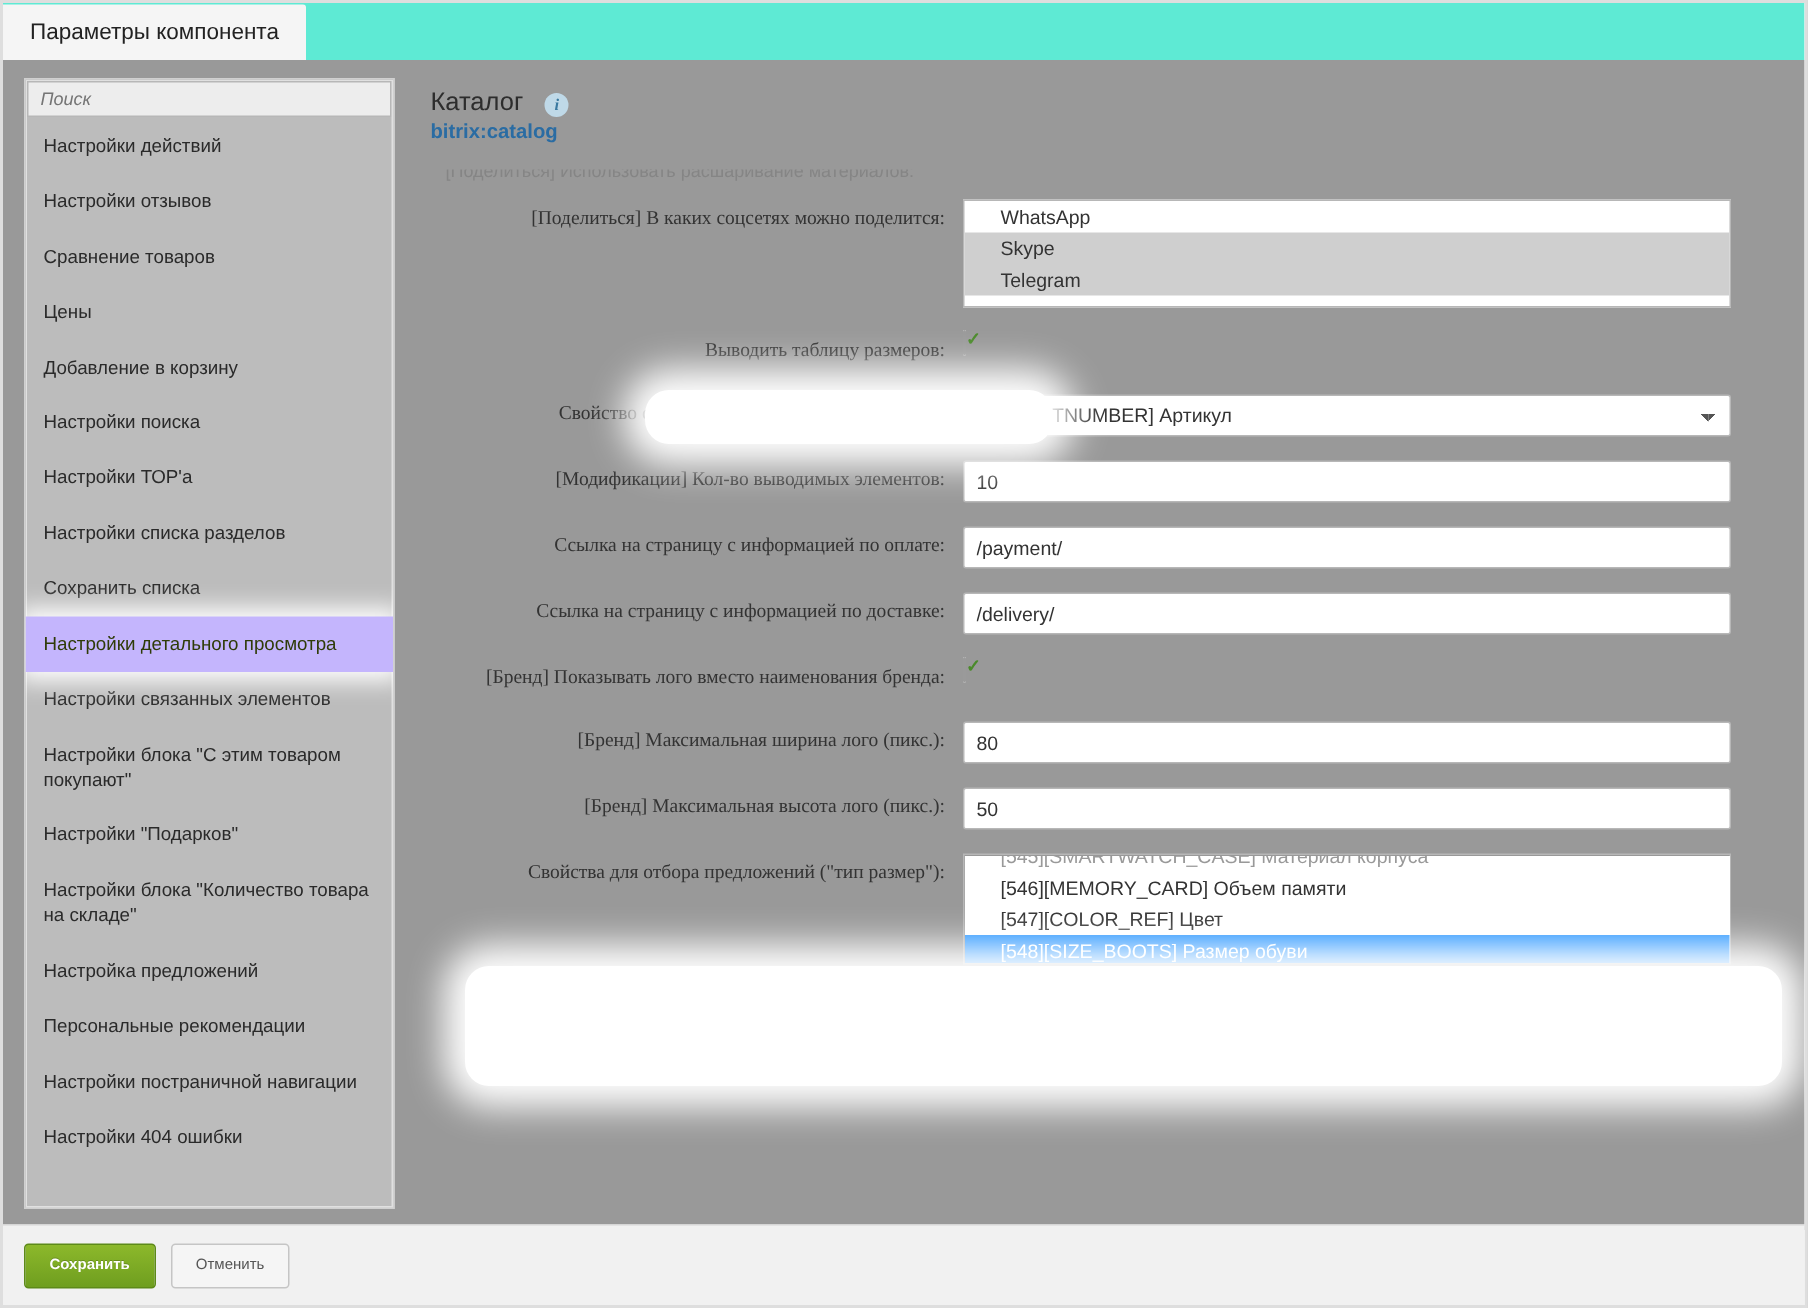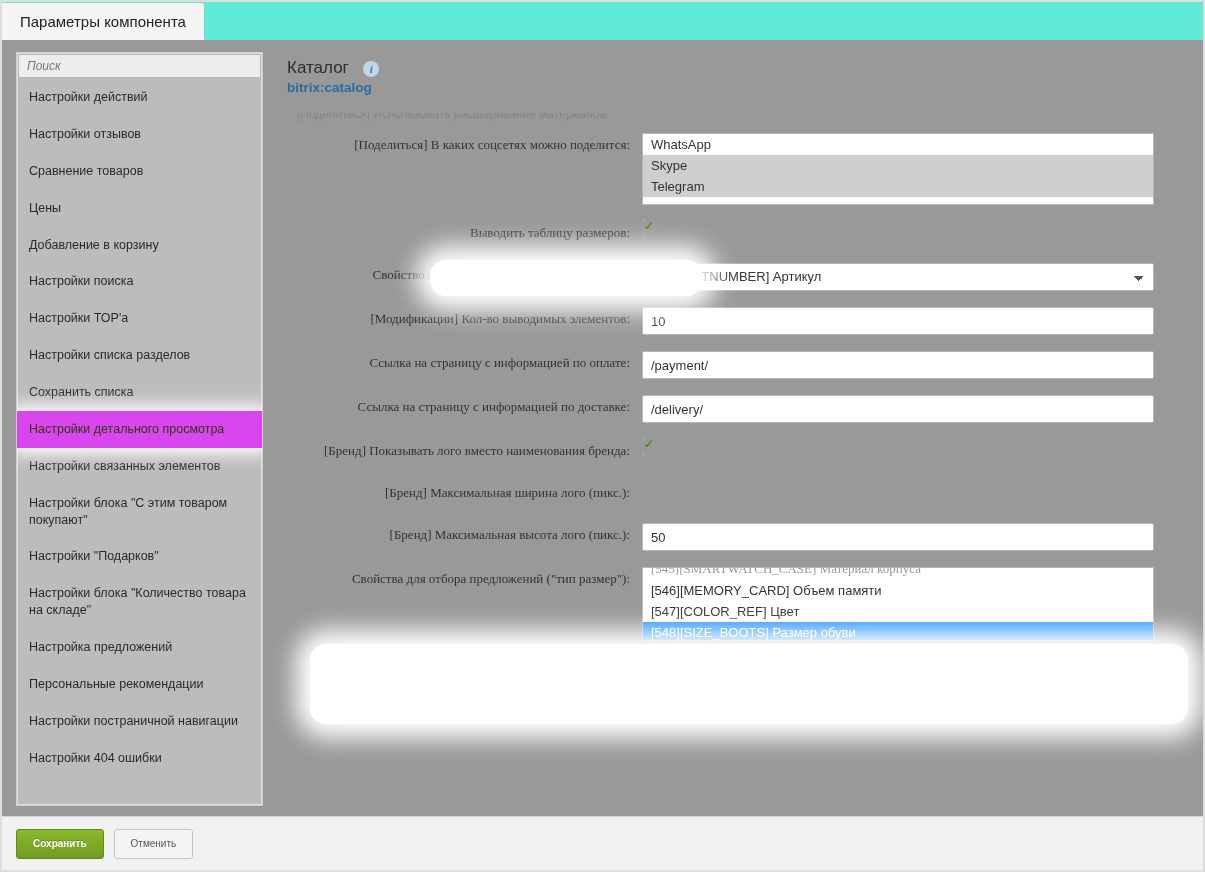--- a/index.html
+++ b/index.html
@@ -11,42 +11,42 @@
 .overlay { position: absolute; top: 38px; left: 0; right: 0; bottom: 54px; background: rgba(120,120,120,0.45); pointer-events: none; }
 .sidebar { width: 247px; background: #f4f4f4; margin: 12px 0 0 14px; border: 1px solid #d0d0d0; height: 754px; display: flex; flex-direction: column; position: relative; z-index: 3; }
 .sidebar-inner { box-shadow: inset 0 0 0 1px #e0e0e0; flex: 1; display: flex; flex-direction: column; background: rgba(120,120,120,0.45); }
 .search-wrap { padding: 1px; }
 .search-input { width: 100%; height: 24px; border: 1px solid #b7b7b7; background: #ededed; padding: 0 8px; font-style: italic; color: #7a7a7a; font-size: 12px; }
 .nav-list { flex: 1; overflow-y: auto; position: relative; }
 .nav-list::-webkit-scrollbar { width: 14px; }
 .nav-list::-webkit-scrollbar-track { background: #e8e8e8; }
 .nav-list::-webkit-scrollbar-thumb { background: #c0c0c0; border: 2px solid #e8e8e8; border-radius: 2px; }
 .nav-item { padding: 10px 12px; color: #2a2a2a; font-size: 12.5px; cursor: pointer; line-height: 1.35; }
-.nav-item.active { background: #d946ef; color: #2f3b08; position: relative; z-index: 5; box-shadow: 0 0 15px 6px #fff; }
+.nav-item.active { background: #c4b5fd; color: #2f3b08; position: relative; z-index: 5; box-shadow: 0 0 15px 6px #fff; }
 .highlight-wrap { position: relative; z-index: 5; }
 .main { flex: 1; padding: 18px 24px 10px 24px; position: relative; z-index: 1; }
 .page-header { margin-bottom: 10px; display: flex; align-items: center; gap: 10px; }
 .page-title { font-size: 17px; font-weight: normal; color: #2d2d2d; }
 .info-icon { display: inline-flex; width: 16px; height: 16px; border-radius: 50%; background: #bfd9e8; color: #3a79a0; font-family: serif; font-style: italic; font-size: 11px; align-items: center; justify-content: center; font-weight: bold; }
 .page-subtitle { color: #2a6ca3; font-size: 13.5px; font-weight: bold; margin-top: 2px; }
 .form-area { margin-top: 18px; height: 660px; overflow: hidden; }
 .form-row { display: flex; align-items: flex-start; margin-bottom: 14px; min-height: 28px; }
 .form-row .lbl { width: 355px; text-align: right; padding-right: 12px; padding-top: 6px; color: #333; font-size: 13px; line-height: 1.25; font-family: Liberation Serif, serif; }
 .form-row .ctrl { flex: 1; padding-top: 2px; }
 .chk { width: 15px; height: 15px; appearance: none; border: 1px solid #9a9a9a; border-radius: 2px; background: #fdfdfd; position: relative; cursor: pointer; }
 .chk.checked::after { content: "✓"; position: absolute; top: -2px; left: 1px; font-size: 12px; color: #4a8a2a; font-weight: bold; }
 .select, .text-input { width: 100%; max-width: 512px; height: 28px; border: 1px solid #b7b7b7; border-radius: 2px; background: #fff; padding: 0 8px; font-size: 13px; color: #333; }
 .select { appearance: none; background-image: linear-gradient(45deg, transparent 50%, #555 50%), linear-gradient(135deg, #555 50%, transparent 50%); background-position: calc(100% - 14px) 12px, calc(100% - 9px) 12px; background-size: 5px 5px; background-repeat: no-repeat; padding-right: 26px; }
 .listbox { width: 100%; max-width: 512px; border: 1px solid #b7b7b7; background: #fff; overflow-y: scroll; font-size: 13px; }
 .listbox.three { height: 72px; }
 .listbox.four { height: 74px; }
-.listbox .opt { padding: 3px 8px; cursor: pointer; white-space: nowrap; }
+.listbox .opt { padding: 3px 24px; cursor: pointer; white-space: nowrap; }
 .listbox .opt.sel-gray { background: #cfcfcf; }
 .listbox .opt.sel-blue { background: #1e90ff; color: #fff; }
-.listbox .opt.cut { color: #999; margin-top: -10px; font-family: Liberation Serif, serif; }
+.listbox .opt.cut { color: #999; margin-top: -10px; }
 .listbox::-webkit-scrollbar { width: 16px; }
 .listbox::-webkit-scrollbar-track { background: #efefef; }
 .listbox::-webkit-scrollbar-thumb { background: #c6c6c6; border: 2px solid #efefef; border-radius: 2px; }
 .spot { position: absolute; background: #fff; border-radius: 16px; box-shadow: 0 0 24px 14px #fff; z-index: 4; pointer-events: none; }
 .spot1 { top: 258px; left: 428px; width: 272px; height: 36px; }
 .spot2 { top: 642px; left: 308px; width: 878px; height: 80px; }
 .footer { position: absolute; left: 0; right: 0; bottom: 0; height: 54px; background: #f1f1f1; border-top: 1px solid #d6d6d6; display: flex; align-items: center; padding: 0 14px; gap: 10px; z-index: 6; }
 .btn { height: 30px; padding: 0 16px; border-radius: 3px; font-size: 10px; cursor: pointer; border: 1px solid transparent; }
 .btn-save { background: linear-gradient(#8cb82b, #6f9e1f); color: #fff; border-color: #5d8a18; text-shadow: 0 -1px 0 rgba(0,0,0,0.2); font-weight: bold; }
 .btn-cancel { background: #f5f5f5; color: #555; border-color: #c5c5c5; }
@@ -155,20 +155,23 @@
 
         <div class="form-row">
           <div class="lbl">[Бренд] Показывать лого вместо наименования бренда:</div>
           <div class="ctrl">
             <span class="chk checked"></span>
           </div>
         </div>
 
         <div class="form-row">
           <div class="lbl">[Бренд] Максимальная ширина лого (пикс.):</div>
+          <div class="ctrl">
+            <input class="text-input" value="80" style="">
+          </div>
         </div>
 
         <div class="form-row">
           <div class="lbl">[Бренд] Максимальная высота лого (пикс.):</div>
           <div class="ctrl">
             <input class="text-input" value="50" style="">
           </div>
         </div>
 
         <div class="form-row" style="position:relative;z-index:5;">

